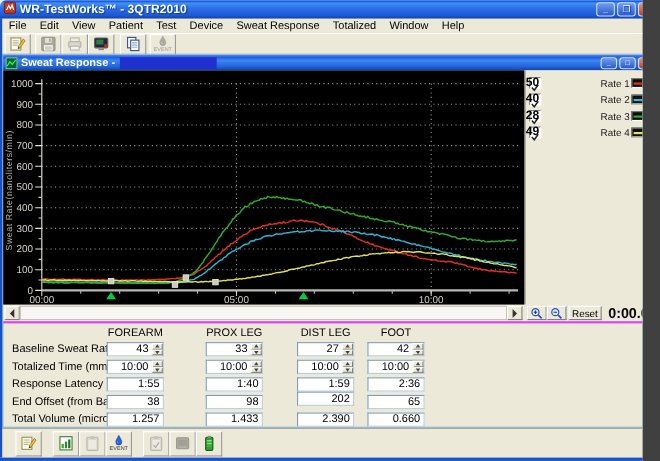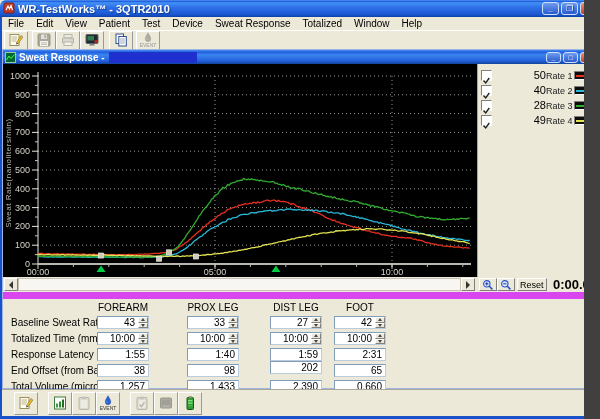--- a/index.html
+++ b/index.html
@@ -70,41 +70,41 @@
     position:absolute; left:-64px; top:104px; width:140px; height:10px;
     transform:rotate(-90deg); text-align:center;
     font-size:8px; color:#b9b6aa; letter-spacing:0.5px;
   }
   .legend { position:absolute; left:474px; top:0; width:120px; height:213px; background:#ece9d8; border-left:1px solid #aca899; }
   .leg-row { position:absolute; left:0; width:120px; height:13px; }
   .cbox {
     position:absolute; left:3px; top:1px; width:11px; height:11px; background:#fff;
     border:1px solid; border-color:#808080 #fff #fff #808080;
   }
-  .leg-val { position:absolute; left:28px; top:0; width:40px; text-align:right; font-weight:normal; font-size:11px; color:#000; }
+  .leg-val { position:absolute; left:0; top:0; width:40px; text-align:left; font-weight:bold; font-size:11px; color:#000; }
   .leg-name { position:absolute; left:68px; top:2px; font-size:9px; color:#222; }
   .swatch {
     position:absolute; left:96px; top:2px; width:24px; height:9px; background:#0d0d0d;
     border:1px solid; border-color:#808080 #fff #fff #808080;
   }
   .swatch i { display:block; margin:3px 1px 0 1px; height:2px; }
   
   .scrollrow { position:absolute; left:0; top:213px; width:594px; height:15px; background:#ece9d8; }
   .sbtn {
     position:absolute; top:1px; height:13px; background:#ece9d8;
     border:1px solid; border-color:#fff #808080 #808080 #fff;
     display:flex; align-items:center; justify-content:center;text-align:right;
   }
   .track { position:absolute; top:1px; left:15px; width:443px; height:13px; background:#f7f6f2; border:1px solid #c6c3b5; }
   .arrow-l { width:0;height:0;border-top:4px solid transparent;border-bottom:4px solid transparent;border-right:4px solid #333; }
   .arrow-r { width:0;height:0;border-top:4px solid transparent;border-bottom:4px solid transparent;border-left:4px solid #333; }
   .resetbtn { font-size:9px; padding:0 2px; }
   .timedisp { position:absolute; left:546px; top:0; width:48px; text-align:right; font-weight:bold; font-size:13px; color:#000; }
   
-  .tablearea { position:absolute; left:0; top:228px; width:594px; height:96px; border-top:7px solid #d946ef; }
+  .tablearea { position:absolute; left:0; top:228px; width:594px; height:96px; border-top:2px solid #d946ef; }
   .thead { position:absolute; top:3px; width:64px; text-align:center; font-size:10px; color:#000; }
   .rowlabel { position:absolute; left:8px; font-size:10px; color:#000; }
   .vbox {
     position:absolute; width:52px; height:13px; background:#fff;
     border:1px solid; border-color:#7f9db9 #b9cbdc #b9cbdc #7f9db9;
     display:flex; align-items:center;
   }
   .vbox .vtext { flex:1; text-align:right; font-size:10px; padding-right:3px; color:#000; }
   .spincol { width:10px; height:11px; display:flex; flex-direction:column; }
   .spinbtn { flex:1; background:#ece9d8; border:1px solid; border-color:#fff #808080 #808080 #fff; display:flex; align-items:center; justify-content:center; }
@@ -480,21 +480,21 @@
           <div class="vbox" style="left: 94px; top: 49px;">
             <span class="vtext">1:55</span>
           </div>
           <div class="vbox" style="left: 184px; top: 49px;">
             <span class="vtext">1:40</span>
           </div>
           <div class="vbox" style="left: 267px; top: 49px;">
             <span class="vtext">1:59</span>
           </div>
           <div class="vbox" style="left: 331px; top: 49px;">
-            <span class="vtext">2:31</span>
+            <span class="vtext">2:36</span>
           </div>
           <div class="rowlabel" style="top: 66px;">End Offset (from Baseline)</div>
           <div class="vbox" style="left: 94px; top: 65px;">
             <span class="vtext">38</span>
           </div>
           <div class="vbox" style="left: 184px; top: 65px;">
             <span class="vtext">98</span>
           </div>
           <div class="vbox" style="left: 267px; top: 62px;">
             <span class="vtext">202</span>

